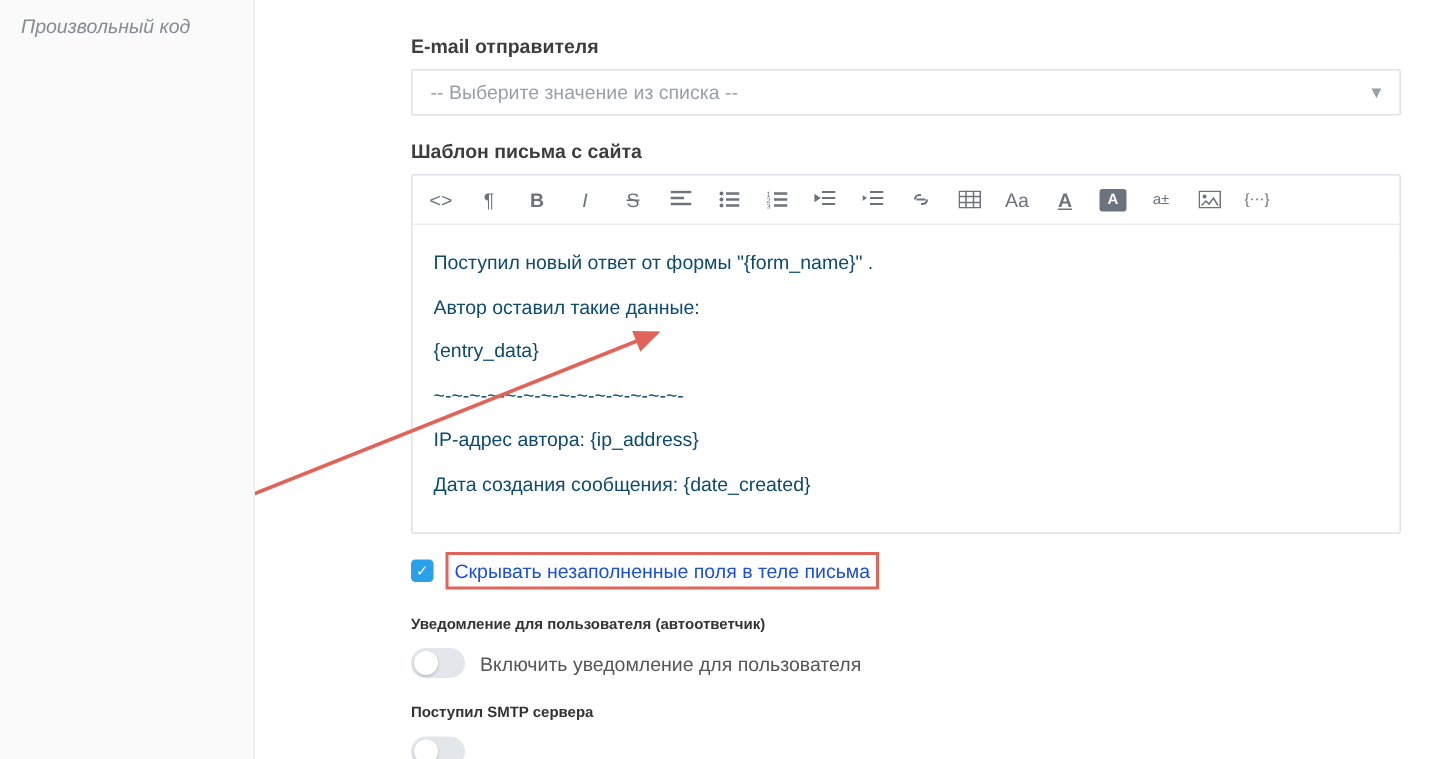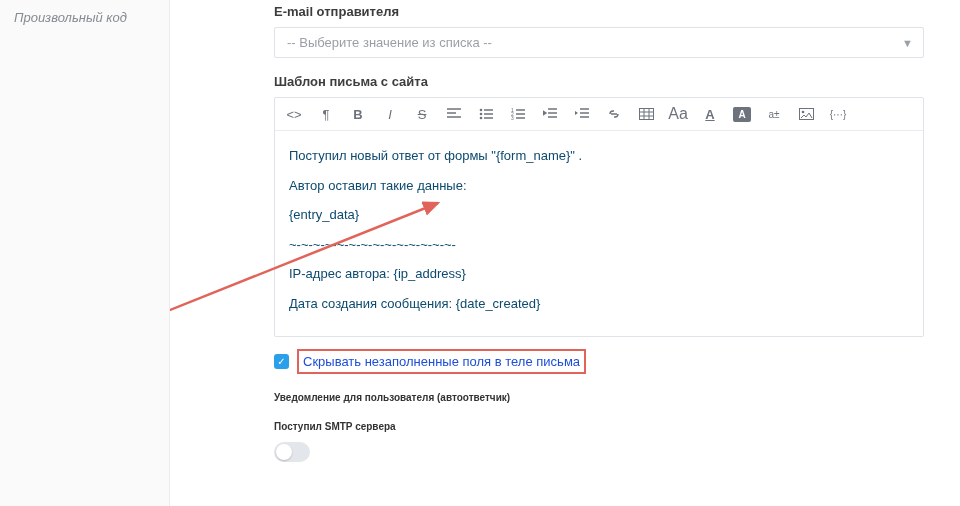--- a/index.html
+++ b/index.html
@@ -1,20 +1,20 @@
 <!DOCTYPE html>
 <html><head>
 <meta charset="utf-8">
 <style>
   * { box-sizing: border-box; margin: 0; padding: 0; }
   html, body { width: 960px; height: 506px; font-family: Arial, Helvetica, sans-serif; background: #fff; color: #333; }
   .page { display: flex; width: 100%; height: 100%; }
   .sidebar { width: 170px; background: #fafafa; border-right: 1px solid #ececec; padding-top: 2px; }
   .sidebar-item { padding: 8px 14px; font-size: 13px; color: #858b93; cursor: pointer; font-style: italic; }
-  .main { flex: 1; padding: 0 36px 12px 104px; position: relative; overflow: hidden; }
+  .main { flex: 1; padding: 0 26px 12px 104px; position: relative; overflow: hidden; margin-top: 19px; }
 
   .field-label { font-size: 13px; font-weight: 700; color: #3d3d3d; margin-top: 4px; margin-bottom: 8px; }
   .section-title { font-size: 10px; font-weight: 700; color: #333; margin-top: 18px; margin-bottom: 10px; }
 
   .select { width: 100%; border: 1px solid #dfe2e6; border-radius: 2px; height: 31px; display: flex; align-items: center; padding: 0 12px; color: #9a9fa7; font-size: 13px; position: relative; cursor: pointer; background:#fff;}
   .select .caret { position: absolute; right: 10px; top: 50%; transform: translateY(-50%); color: #9aa0a6; font-size: 11px; }
 
   .editor { border: 1px solid #dfe2e6; border-radius: 2px; background:#fff; }
   .toolbar { display: flex; align-items: center; gap: 14px; padding: 7px 10px; border-bottom: 1px solid #e9ebee; color: #6d737c; }
   .tbtn { width: 18px; height: 18px; display: inline-flex; align-items: center; justify-content: center; font-size: 13px; color: #6d737c; cursor: pointer; }
@@ -102,21 +102,21 @@
             <svg width="16" height="12">
               <path d="M4 6a3 3 0 0 1 3-3h1M12 6a3 3 0 0 1-3 3H8M5 6h6" stroke="#6d737c" stroke-width="1.4" fill="none"></path>
             </svg>
           </span>
         <span class="tbtn">
             <svg width="15" height="12">
               <rect x="0.5" y="0.5" width="14" height="11" stroke="#6d737c" fill="none"></rect>
               <path d="M0 4h15M0 8h15M5 0v12M10 0v12" stroke="#6d737c" stroke-width="1"></path>
             </svg>
           </span>
-        <span class="tbtn" style="font-size:16px;">Aa</span>
+        <span class="tbtn" style="font-size:13px;">Aa</span>
         <span class="tbtn" style="text-decoration:underline;font-weight:700;">A</span>
         <span class="tbtn badge">A</span>
         <span class="tbtn" style="font-size:10px;">a±</span>
         <span class="tbtn">
             <svg width="15" height="12">
               <rect x="0.5" y="0.5" width="14" height="11" stroke="#6d737c" fill="none"></rect>
               <circle cx="4" cy="4" r="1.3" fill="#6d737c"></circle>
               <path d="M2 10l3-3 2 2 3-4 3 5" stroke="#6d737c" fill="none"></path>
             </svg>
           </span>
@@ -131,20 +131,26 @@
         <p>Дата создания сообщения: {date_created}</p>
       </div>
     </div>
 
     <div class="check-row">
       <span class="checkbox">✓</span>
       <span class="check-label">Скрывать незаполненные поля в теле письма</span>
     </div>
 
     <div class="section-title">Уведомление для пользователя (автоответчик)</div>
+    <div class="toggle-row">
+      <span class="toggle">
+          <span class="knob"></span>
+        </span>
+      <span class="toggle-label">Включить уведомление для пользователя</span>
+    </div>
 
     <div class="section-title">Поступил SMTP сервера</div>
     <div class="toggle-row">
       <span class="toggle">
           <span class="knob"></span>
         </span>
     </div>
 
   </div>
 </div>

